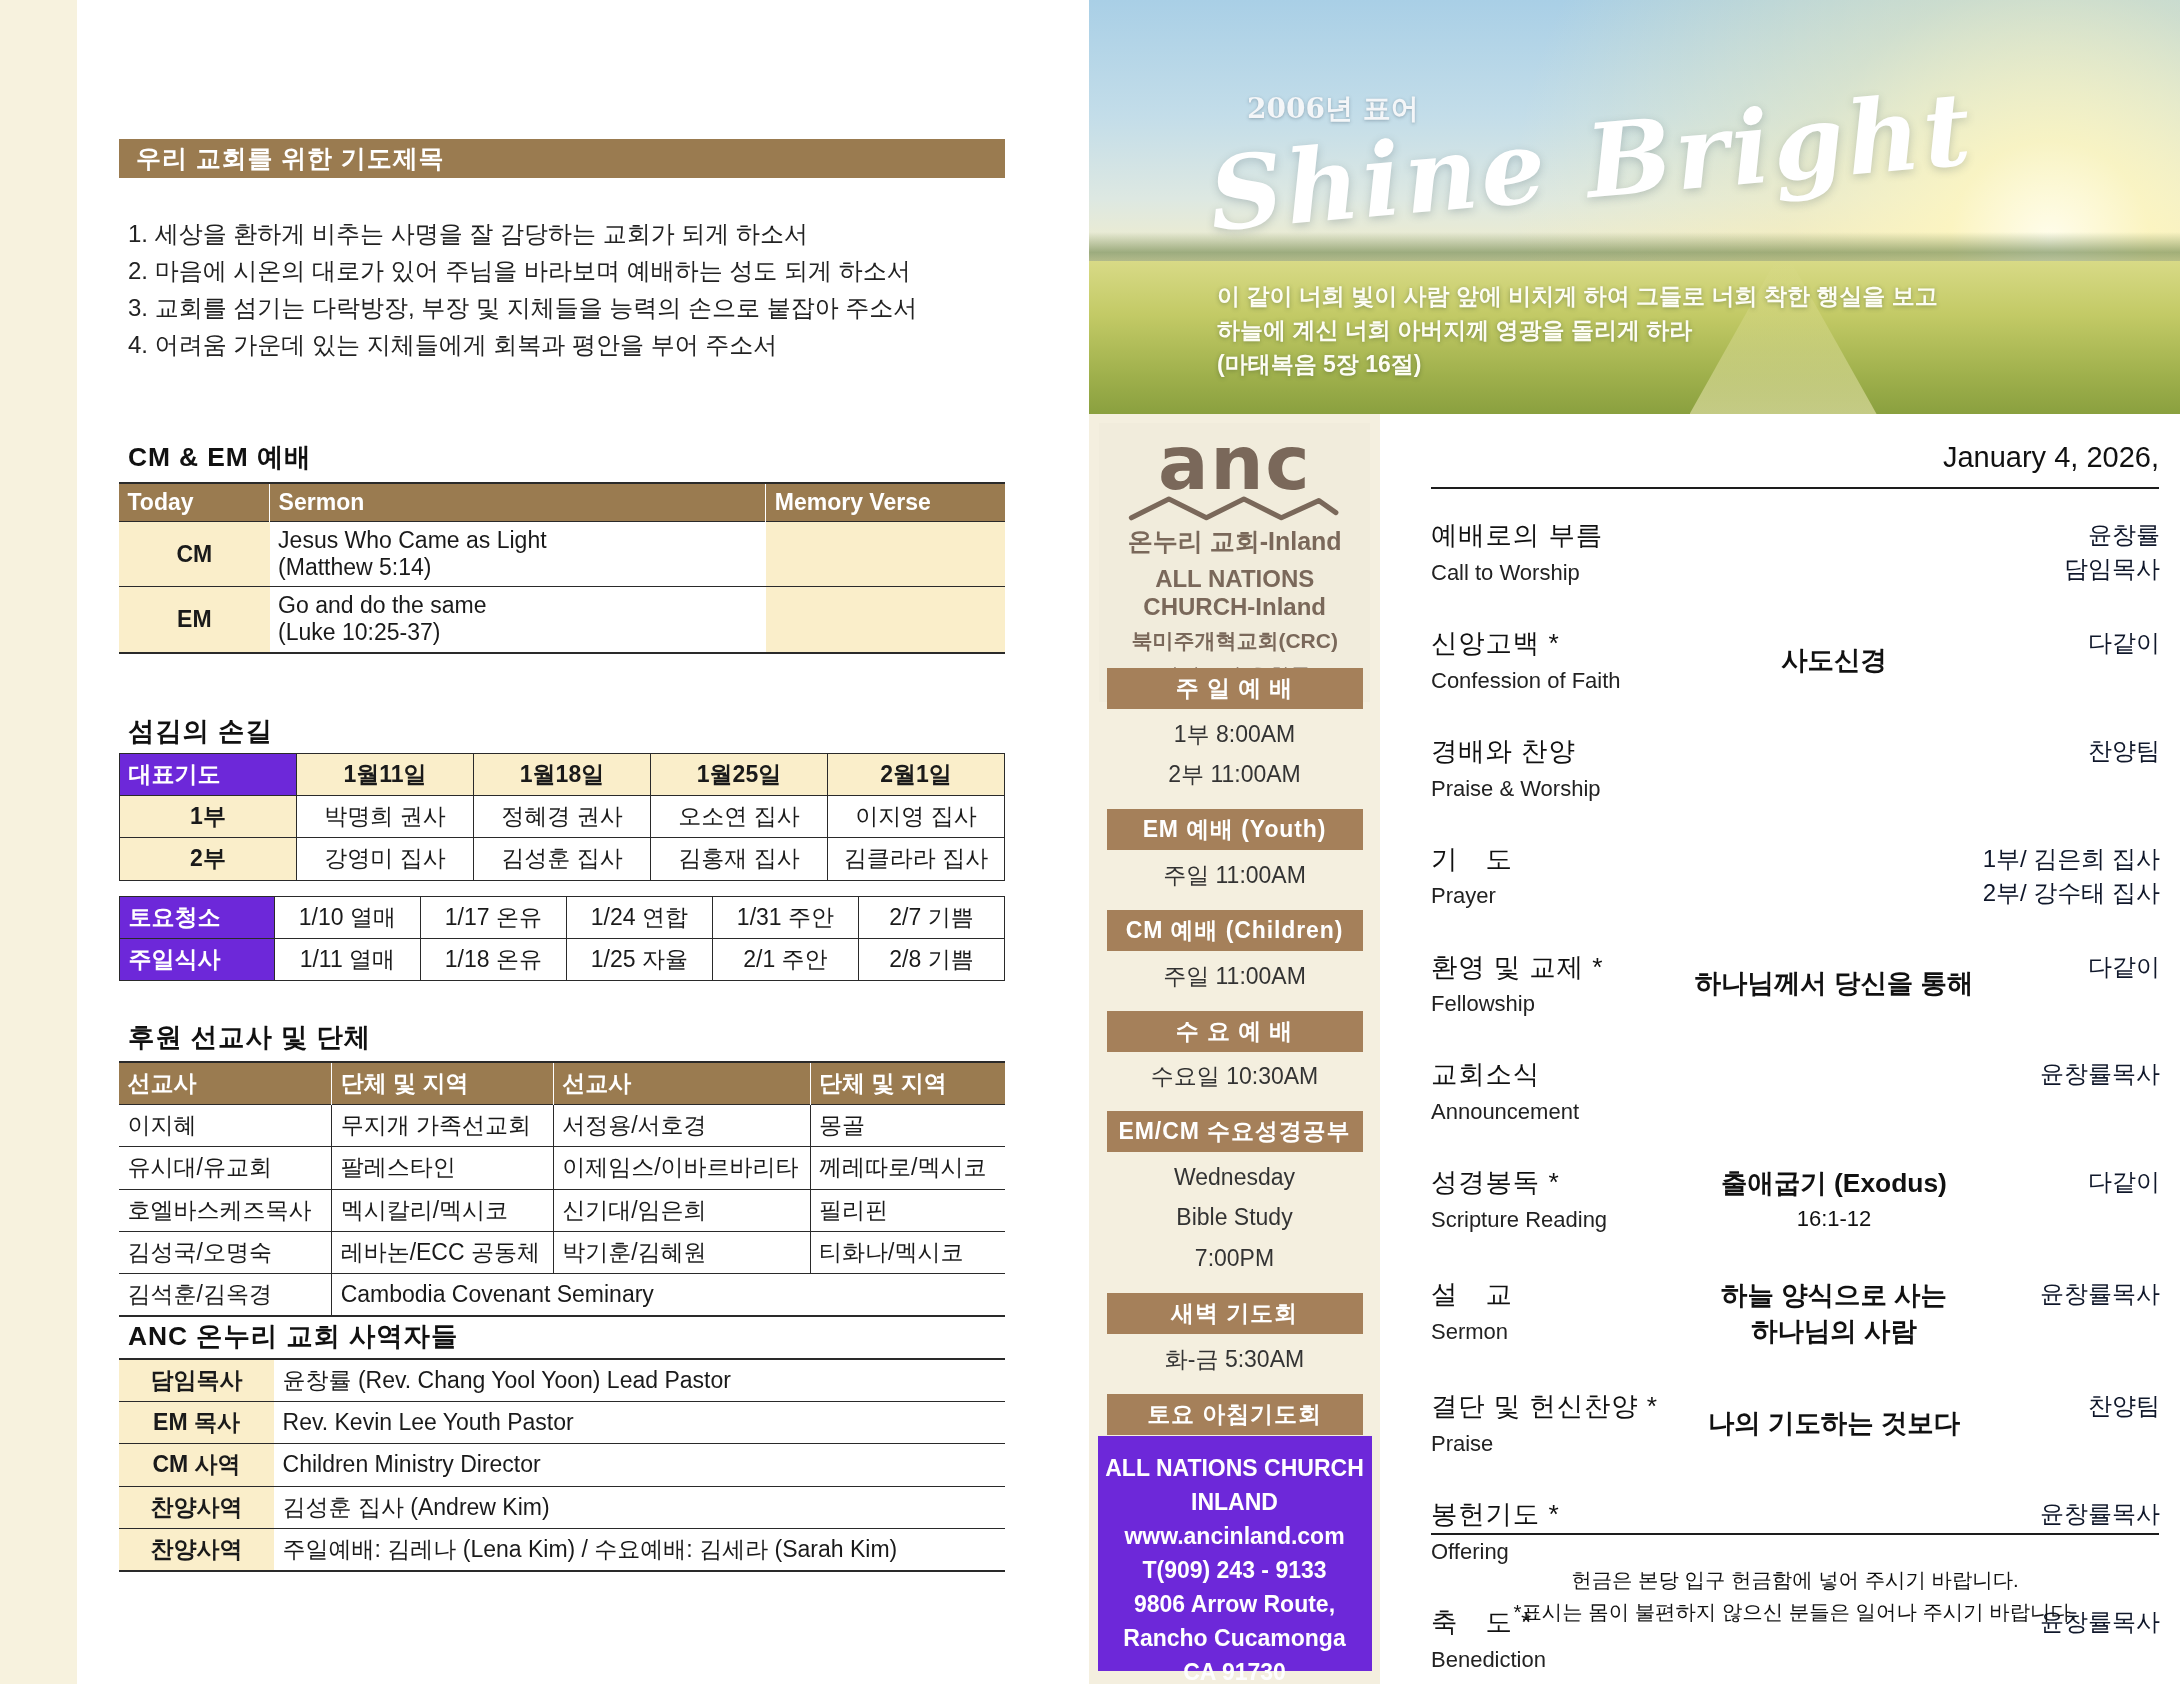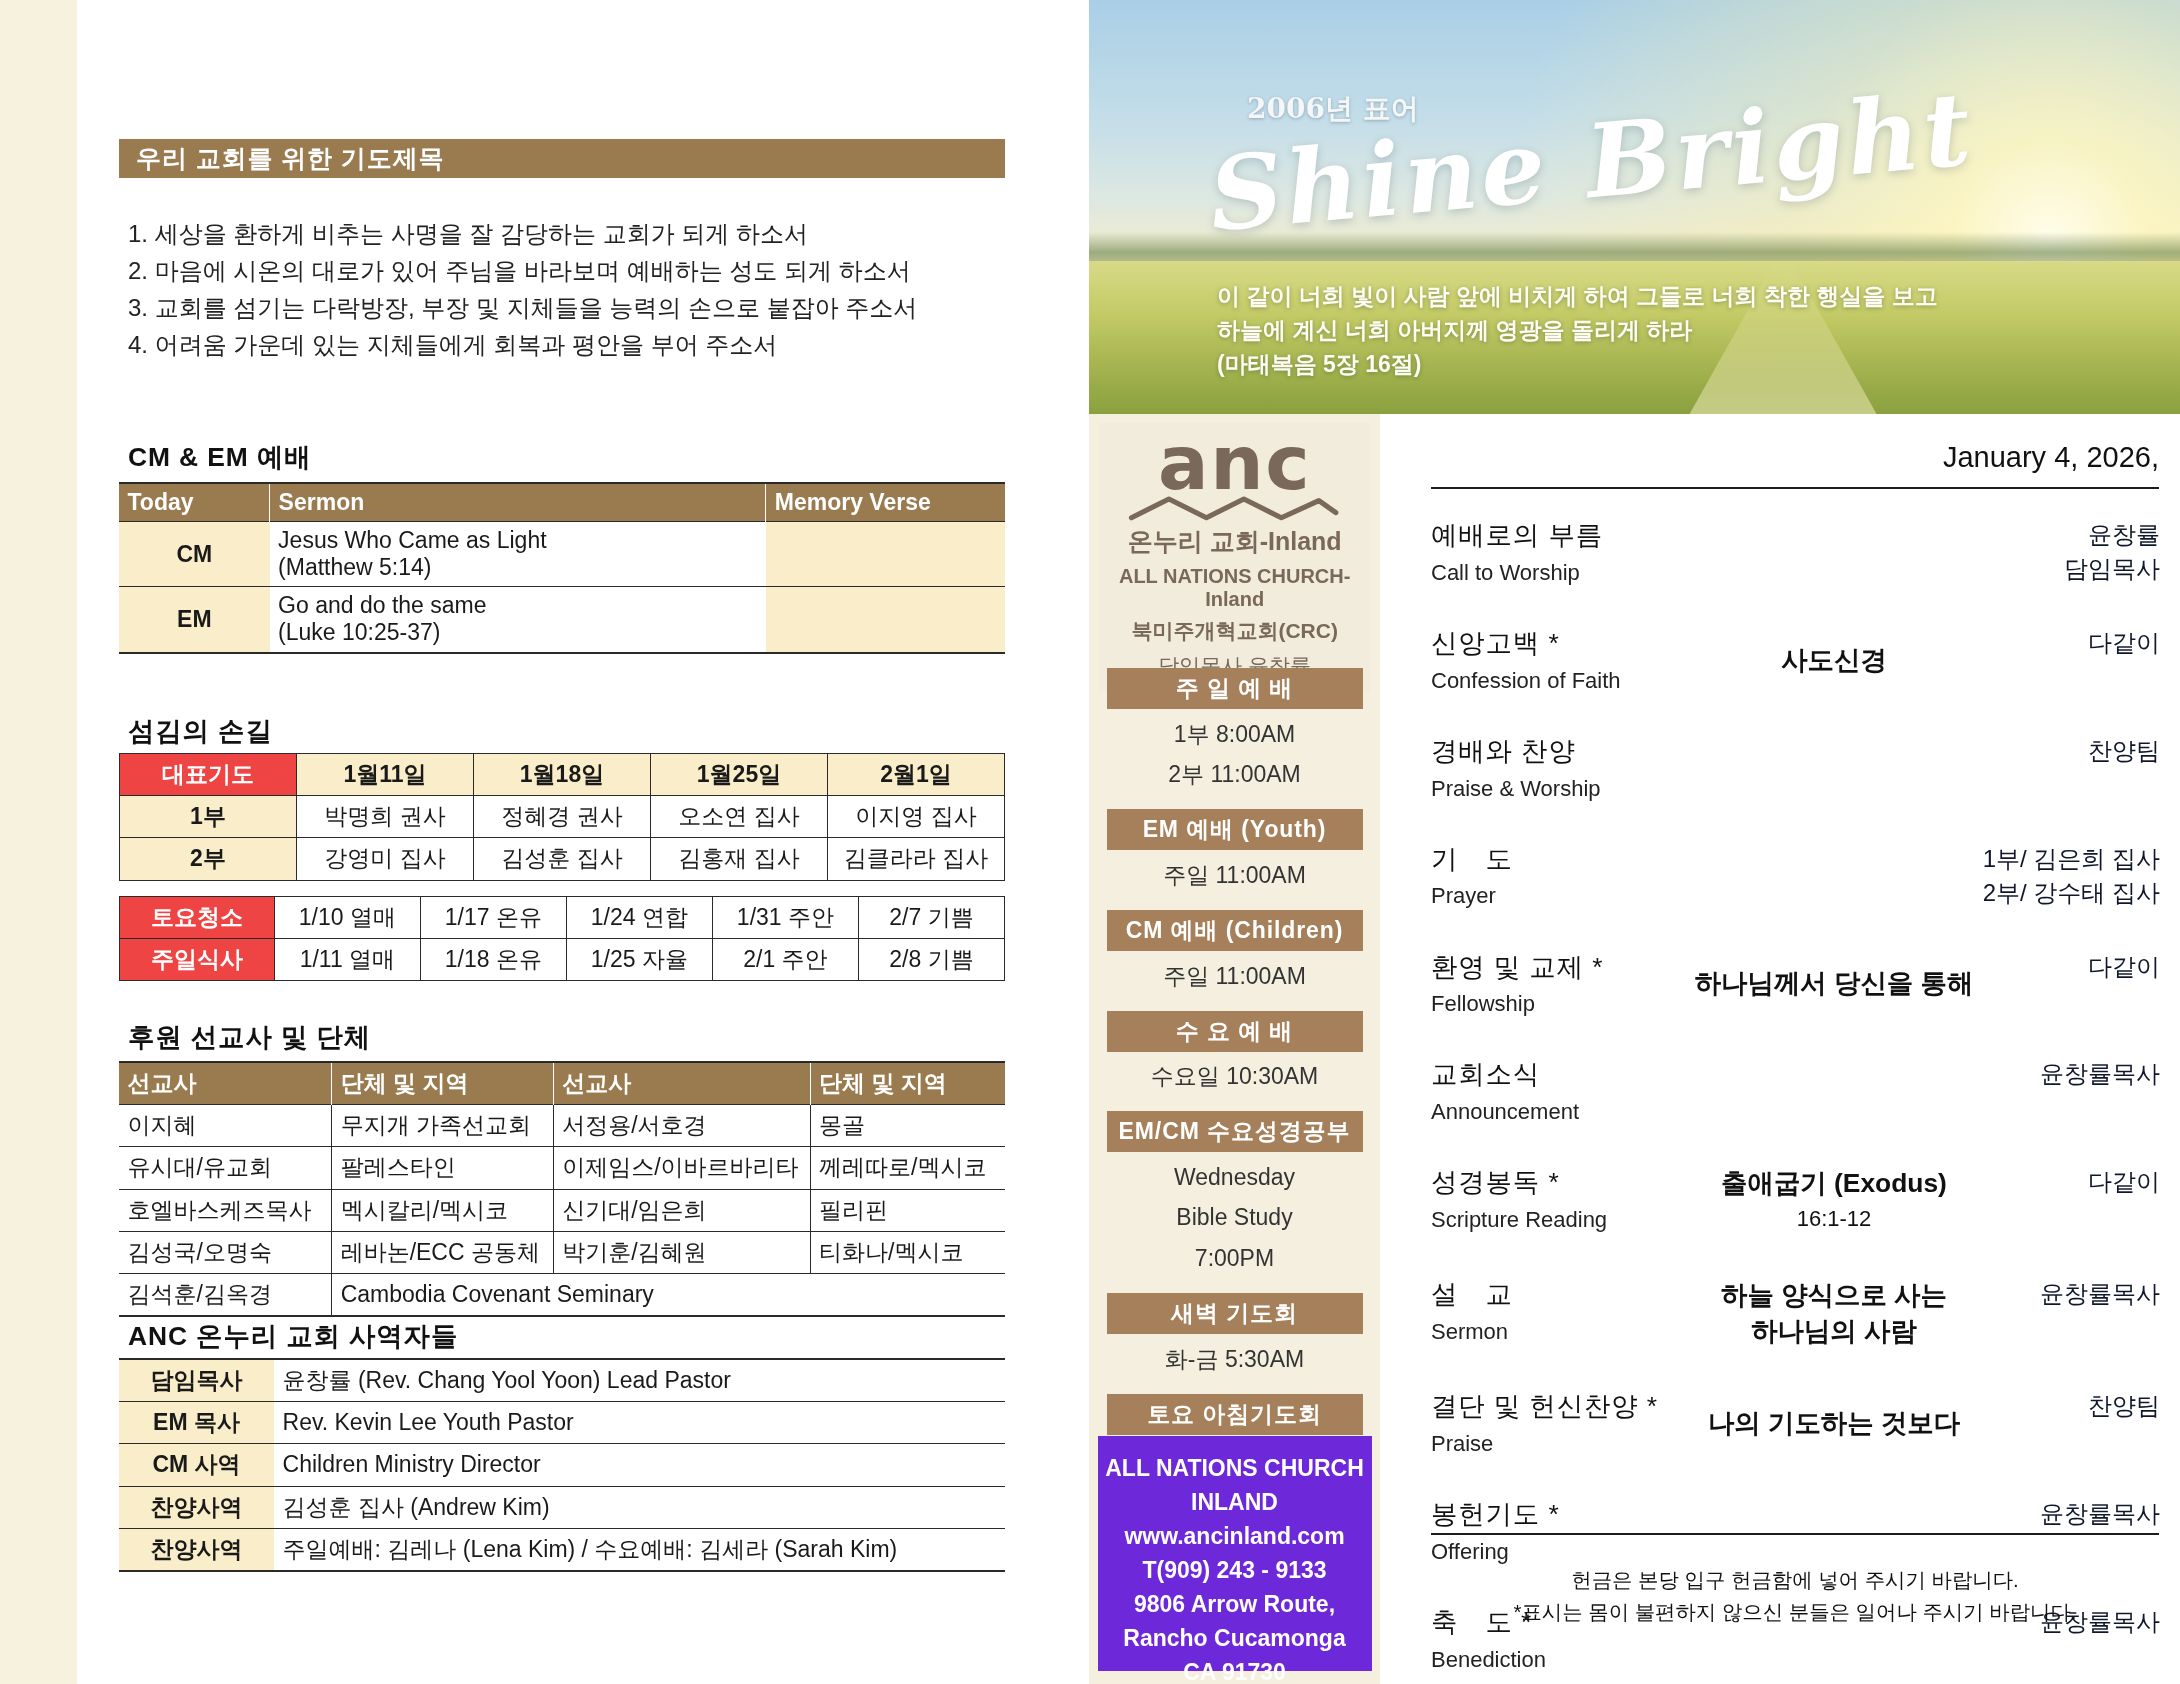--- a/index.html
+++ b/index.html
@@ -8,21 +8,21 @@
   .edge-strip{position:absolute;left:0;top:0;width:77px;height:1685px;background:#f7f2de;}
   .bar-title{position:absolute;left:119px;width:886px;height:39px;background:#9a7b50;color:#fff;
              font-size:25px;font-weight:bold;line-height:39px;padding-left:17px;box-sizing:border-box;letter-spacing:0.9px;}
   .prayer-list{position:absolute;left:128px;top:215px;width:877px;font-size:24px;line-height:37px;color:#222;}
   .prayer-list div{margin-bottom:0px;}
   .sec-title{position:absolute;left:128px;font-size:26.4px;font-weight:bold;color:#111;letter-spacing:0.9px;}
 
   table.blt{position:absolute;left:119px;border-collapse:collapse;width:886px;table-layout:fixed;}
   table.blt td,table.blt th{font-size:23px;padding:5.1px 8.5px;box-sizing:border-box;}
   .hd{background:#9a7b50;color:#fff;font-weight:bold;text-align:left;}
-  .hdc{background:#ef4444;color:#fff;font-weight:bold;text-align:center;}
+  .hdc{background:#6d28d9;color:#fff;font-weight:bold;}
   .cream{background:#faeeca;}
   .bold{font-weight:bold;}
   .ctr{text-align:center;}
   .thick-t{border-top:2.6px solid #2a2a2a;}
   .thick-b{border-bottom:2.6px solid #2a2a2a;margin-left:44px;}
   .row-b{border-bottom:1.7px solid #2a2a2a;}
   .grid td{border:1.7px solid #2a2a2a;}
   .vline{border-left:1.7px solid #2a2a2a;}
 
   
@@ -42,21 +42,21 @@
                  text-shadow:0 2.6px 8.5px rgba(60,80,90,0.25);}
   .banner-verse{position:absolute;left:128px;top:279px;color:#fdfdf4;font-size:23px;line-height:34px;
                 font-weight:bold;text-shadow:0 0.9px 4.3px rgba(60,80,40,0.45);}
 
   
   .panel{position:absolute;left:1089px;top:414px;width:291px;height:1271px;background:#f4efdf;}
   .logo-block{position:absolute;left:10.2px;top:8.5px;width:271px;background:#f1ecdc;text-align:center;padding:6.8px 0 12px;}
   .logo-mark{font-size:75px;font-weight:bold;color:#7a685a;line-height:68px;letter-spacing:1.7px;font-family:"DejaVu Sans","Liberation Sans",sans-serif;}
   .logo-zig{margin:-5.1px auto 1.7px;display:block;}
   .logo-kr{font-size:25px;font-weight:bold;color:#7a685a;margin-top:1.7px;}
-  .logo-en{font-size:20px;font-weight:bold;color:#7a685a;margin-top:6.8px;}
+  .logo-en{font-size:24px;font-weight:bold;color:#7a685a;margin-top:6.8px;}
   .logo-dn{font-size:21px;font-weight:bold;color:#7a685a;margin-top:6.8px;}
   .logo-ps{font-size:21px;color:#7a685a;margin-top:6.8px;}
   .sched{position:absolute;left:0;top:254px;width:291px;text-align:center;}
   .sched-box{width:256px;margin:0 auto;background:#a5805a;color:#fff;font-size:23px;font-weight:bold;
              padding:5.1px 0;letter-spacing:0.9px;}
   .sched-line{font-size:23px;color:#333;margin-top:8.5px;line-height:32px;}
   .sched-gap{height:19px;}
   .address{position:absolute;left:8.5px;top:1022px;width:274px;height:235px;background:#6d28d9;color:#fff;
            text-align:center;font-size:23px;font-weight:bold;line-height:34px;padding-top:15.3px;box-sizing:border-box;}
   .date{position:absolute;left:1431px;top:441px;width:728px;text-align:right;font-size:29px;color:#111;}

